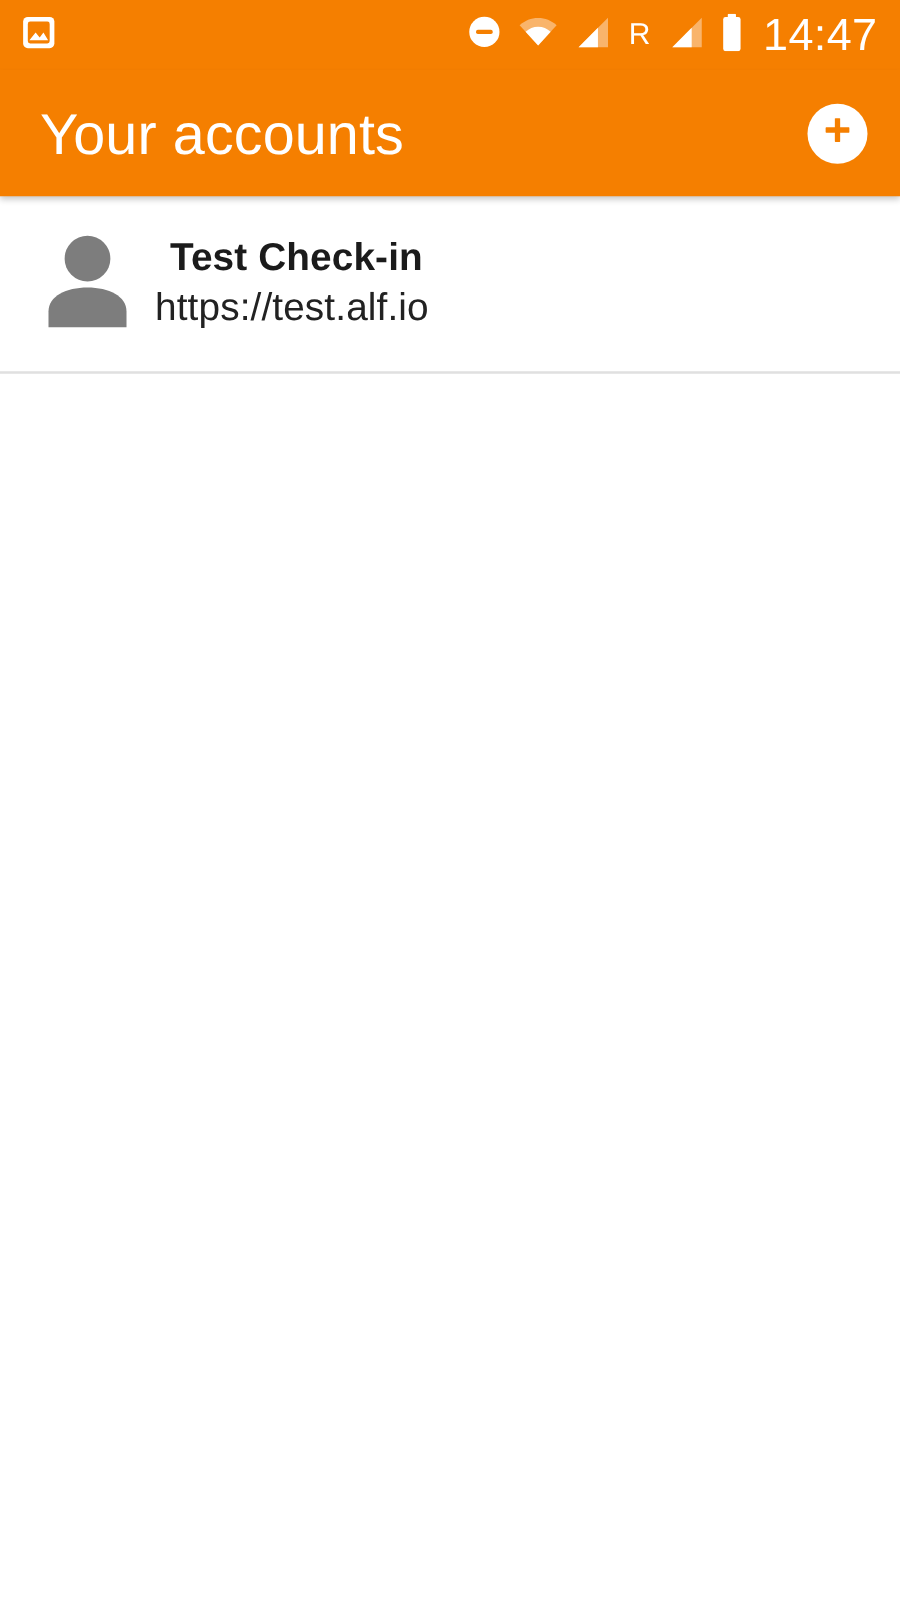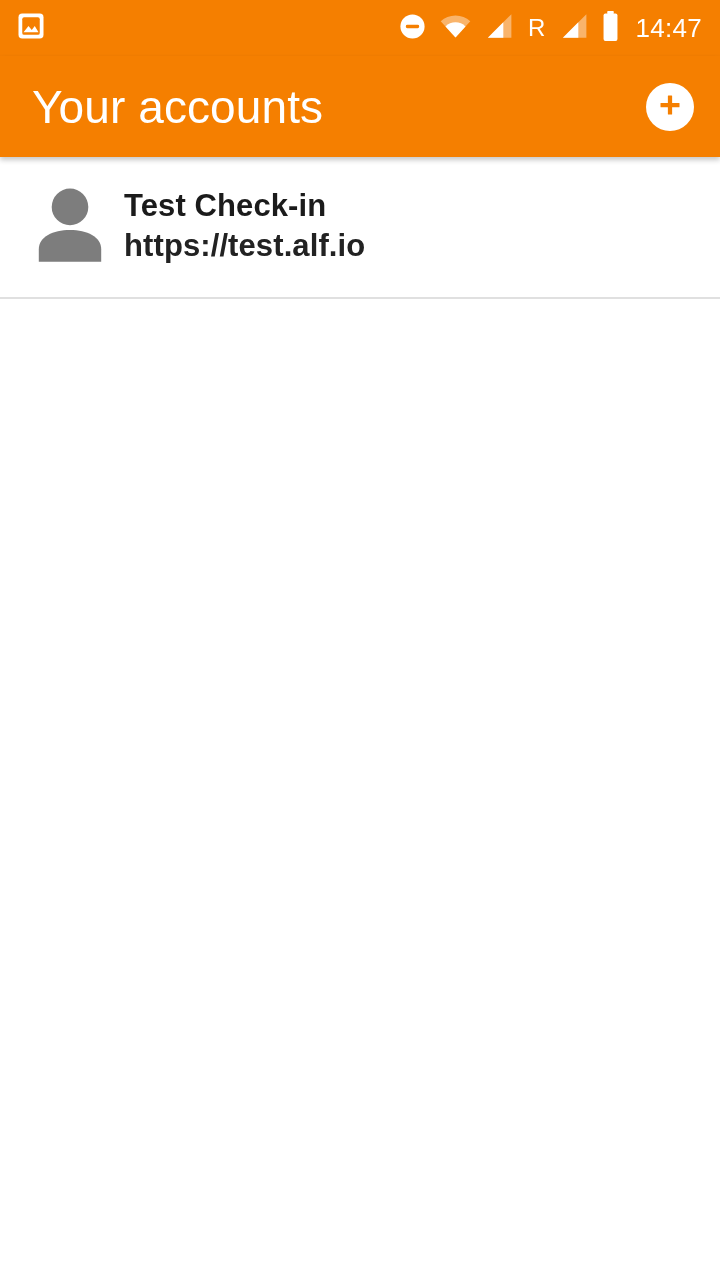--- a/index.html
+++ b/index.html
@@ -17,21 +17,21 @@
     height:56px;
     background:#F57F00;
     display:flex;
     align-items:center;
     padding:0 18px 0 16px;
     color:#ffffff;
   }
   .sb-left { display:flex; align-items:center; gap:8px; }
   .sb-right { margin-left:auto; display:flex; align-items:center; gap:13px; }
   .sb-clock {
-    font-size:26px;
+    font-size:36px;
     font-weight:400;
     color:#ffffff;
     letter-spacing:0.3px;
     line-height:1;
     padding-left:3px;
   }
   .sb-roam {
     font-size:24px;
     font-weight:500;
     color:#ffffff;
@@ -83,24 +83,25 @@
     display:flex; align-items:center; justify-content:center;
     margin-right:18px;
   }
   .account-text { display:flex; flex-direction:column; gap:5px; min-width:0; }
   .account-name {
     font-size:31px;
     font-weight:700;
     color:#1b1b1b;
     line-height:1.12;
     letter-spacing:0.1px;
+    margin-left:12px;
   }
   .account-url {
     font-size:31px;
-    font-weight:700;
+    font-weight:400;
     color:#222222;
     line-height:1.12;
     letter-spacing:0.1px;
   }
   .divider {
     height:2px;
     background:#e0e0e0;
     width:100%;
   }
 </style>

